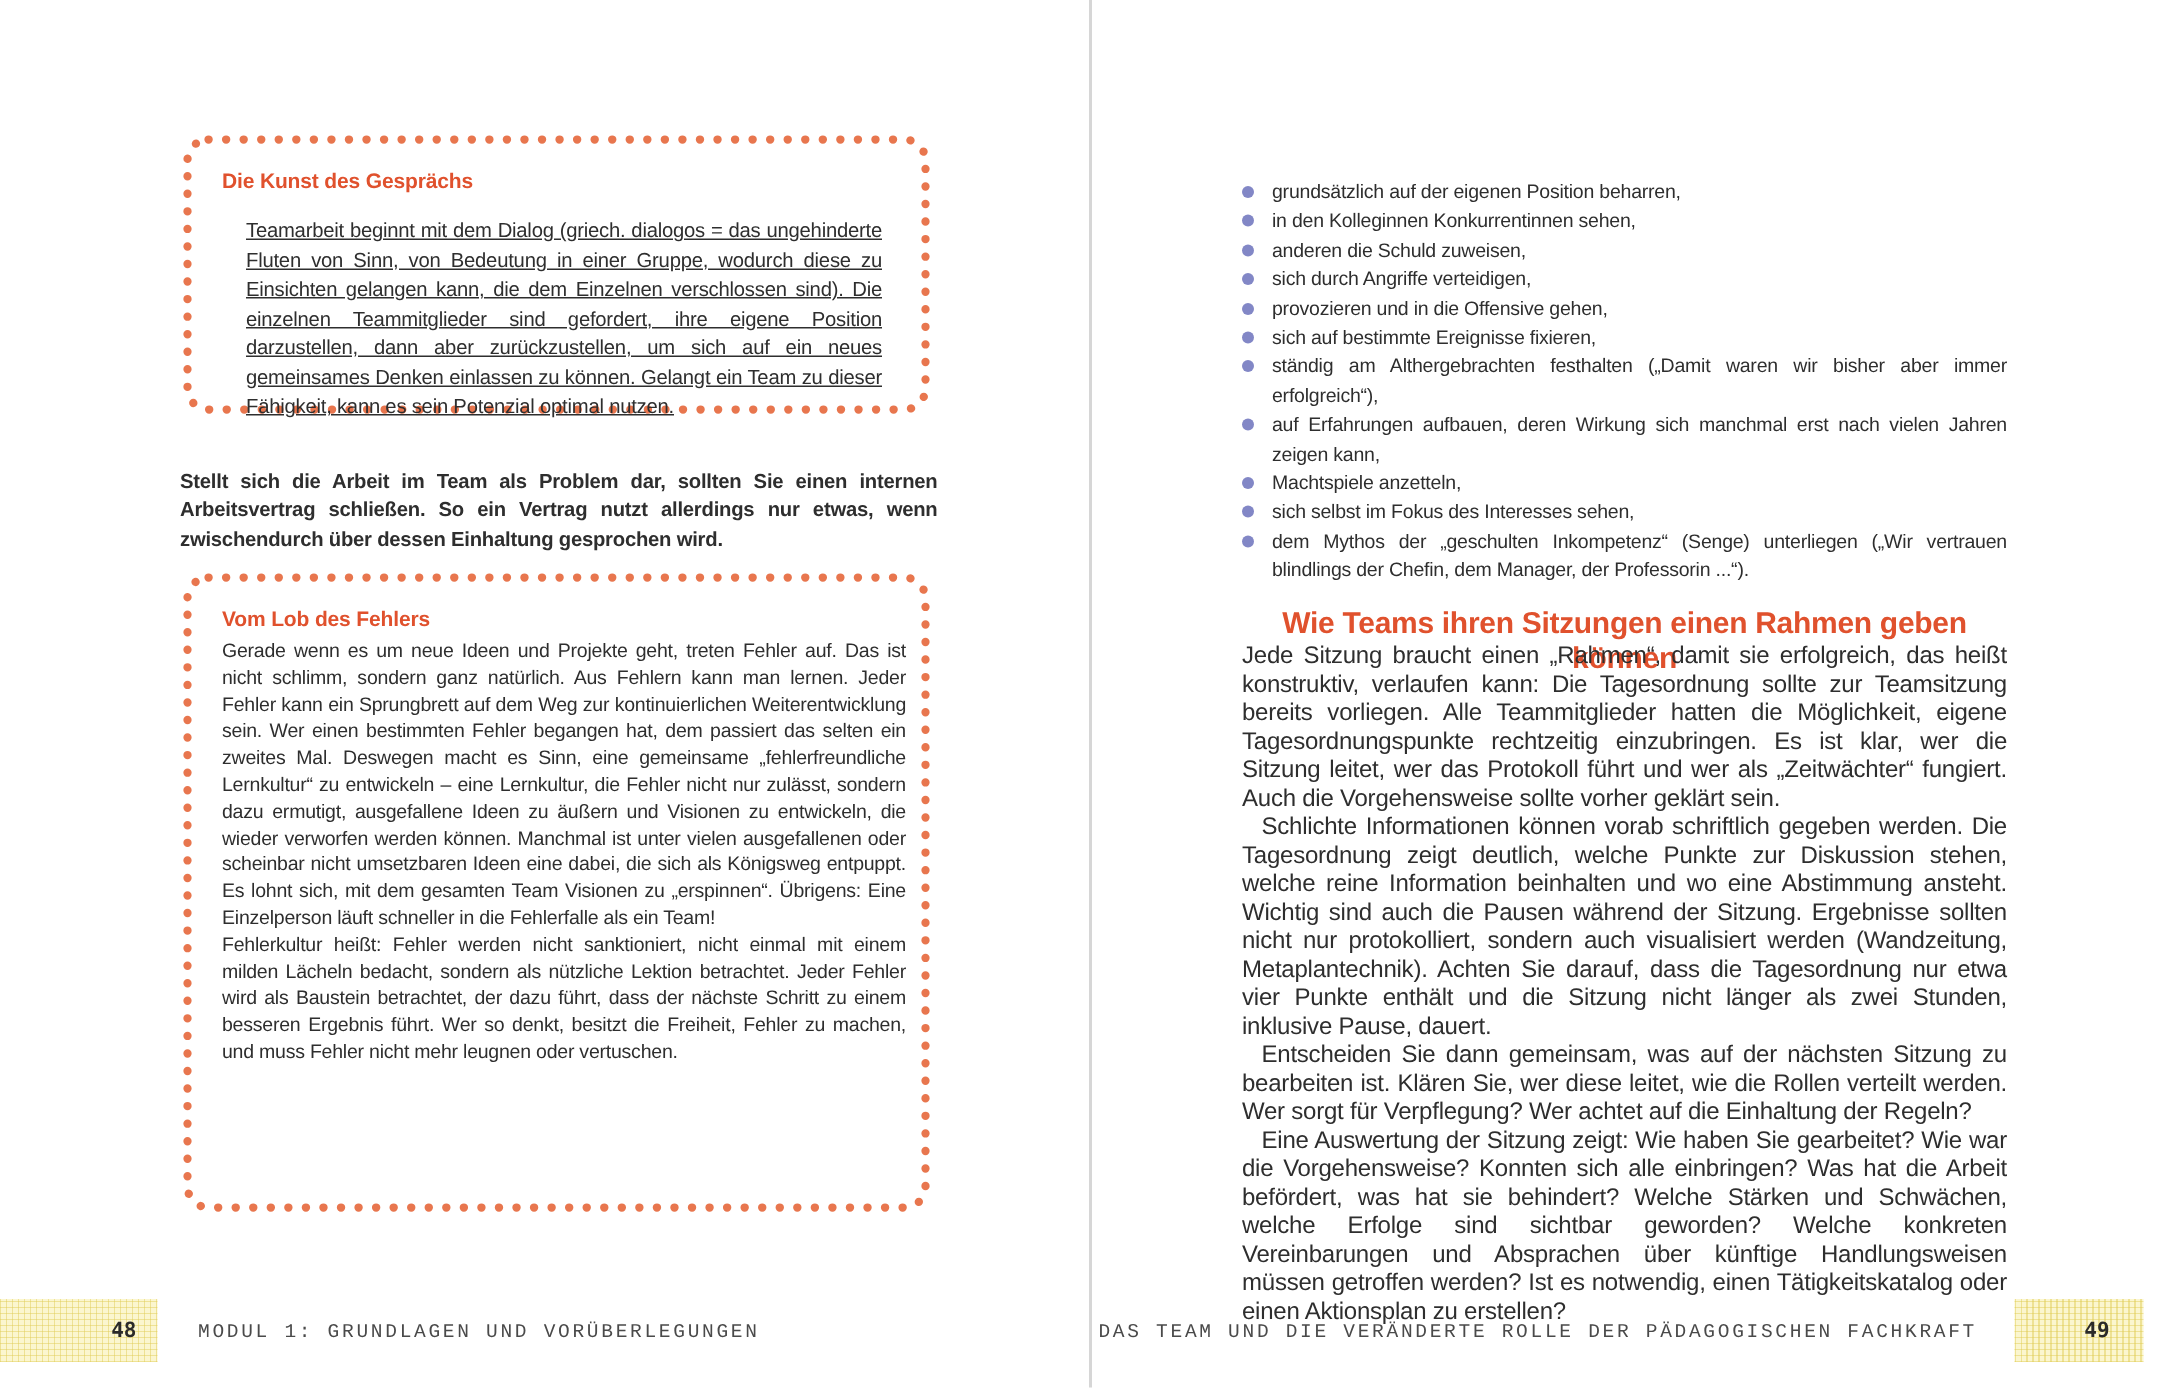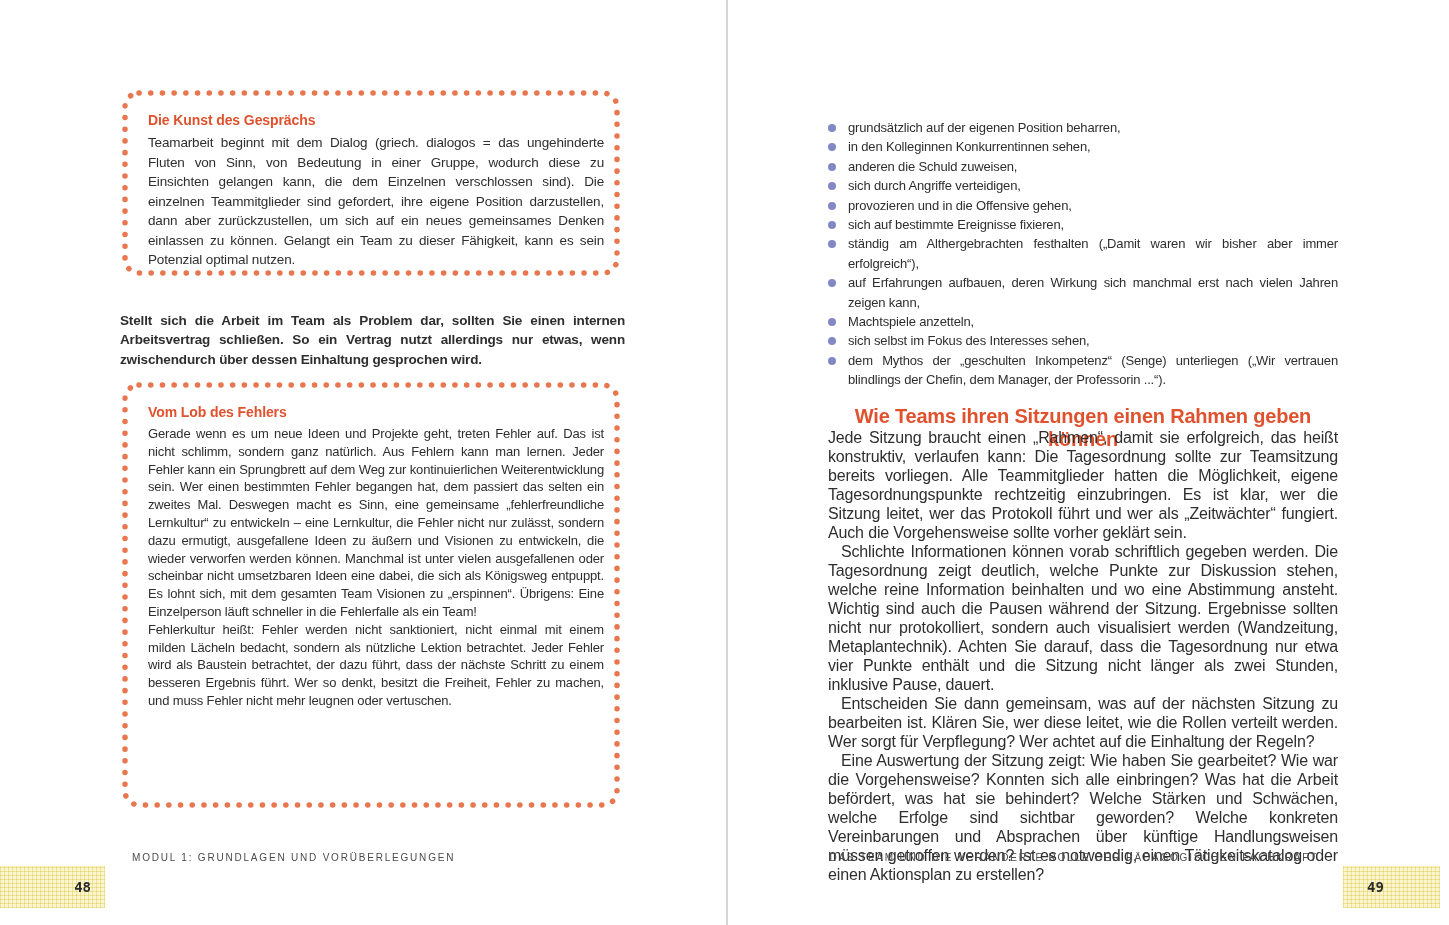--- a/index.html
+++ b/index.html
@@ -12,21 +12,21 @@
   
   .bodytext{letter-spacing:-0.15px;text-align:justify;}
 
   
   .page-left{position:absolute;left:0;top:0;width:726px;height:811px;}
   .dotted-box{position:absolute;left:120px;width:502px;}
   .dotted-box svg.border{position:absolute;left:0;top:0;}
   .box-inner{position:absolute;left:28px;right:18px;top:24px;}
   .box-title{color:#e0512d;font-weight:bold;font-size:14px;margin:0 0 5px 0;letter-spacing:-0.1px;}
   #box1{top:88px;height:190px;}
-  #box1 .box-body{font-size:13.5px;line-height:19.5px;margin:0;}
+  #box1 .box-body{font-size:13.5px;line-height:19.5px;margin:16px;text-decoration:underline;}
   #box2{top:380px;height:430px;}
   #box2 .box-body{font-size:13px;line-height:17.8px;margin:0;}
   .free-para{position:absolute;left:120px;top:297px;width:505px;font-size:13.5px;line-height:19.5px;font-weight:bold;}
 
   
   .page-right{position:absolute;left:728px;top:0;width:721px;height:925px;}
   .rp-col{position:absolute;left:100px;width:510px;}
   #intro-line{top:98px;font-size:13px;line-height:19px;}
   #bullet-list{top:118px;list-style:none;margin:0;padding:0;}
   #bullet-list li{position:relative;padding-left:20px;font-size:13px;line-height:19.4px;margin:0;text-align:justify;letter-spacing:-0.15px;}
@@ -40,24 +40,24 @@
   .pagenum-tab{
     position:absolute;top:866px;height:42px;
     background-color:#fbf6cf;
     background-image:
       repeating-linear-gradient(0deg, rgba(222,201,77,.45) 0, rgba(222,201,77,.45) 1px, transparent 1px, transparent 4px),
       repeating-linear-gradient(90deg, rgba(222,201,77,.45) 0, rgba(222,201,77,.45) 1px, transparent 1px, transparent 4px);
     font-family:"DejaVu Sans Mono",monospace;font-size:14px;font-weight:bold;color:#2a2a2a;
     display:flex;align-items:center;
   }
   #tab-left{left:0;width:105px;justify-content:flex-end;padding-right:14px;box-sizing:border-box;}
-  #tab-right{left:1343px;width:97px;justify-content:flex-start;padding-left:24px;box-sizing:border-box;}
+  #tab-right{left:1343px;width:86px;justify-content:center;padding-left:24px;box-sizing:border-box;}
   .running-title{
-    position:absolute;top:837px;height:42px;line-height:42px;
-    font-family:Liberation Sans, sans-serif;font-size:10px;letter-spacing:1.8px;color:#4a4a4a;
+    position:absolute;top:867px;height:42px;line-height:42px;
+    font-family:Liberation Mono, monospace;font-size:13px;letter-spacing:1.8px;color:#4a4a4a;
     white-space:nowrap;
   }
   #running-left{left:132px;}
   #running-right{right:131px;}
 </style>
 </head>
 <body>
 
 <div class="gutter"></div>
 

